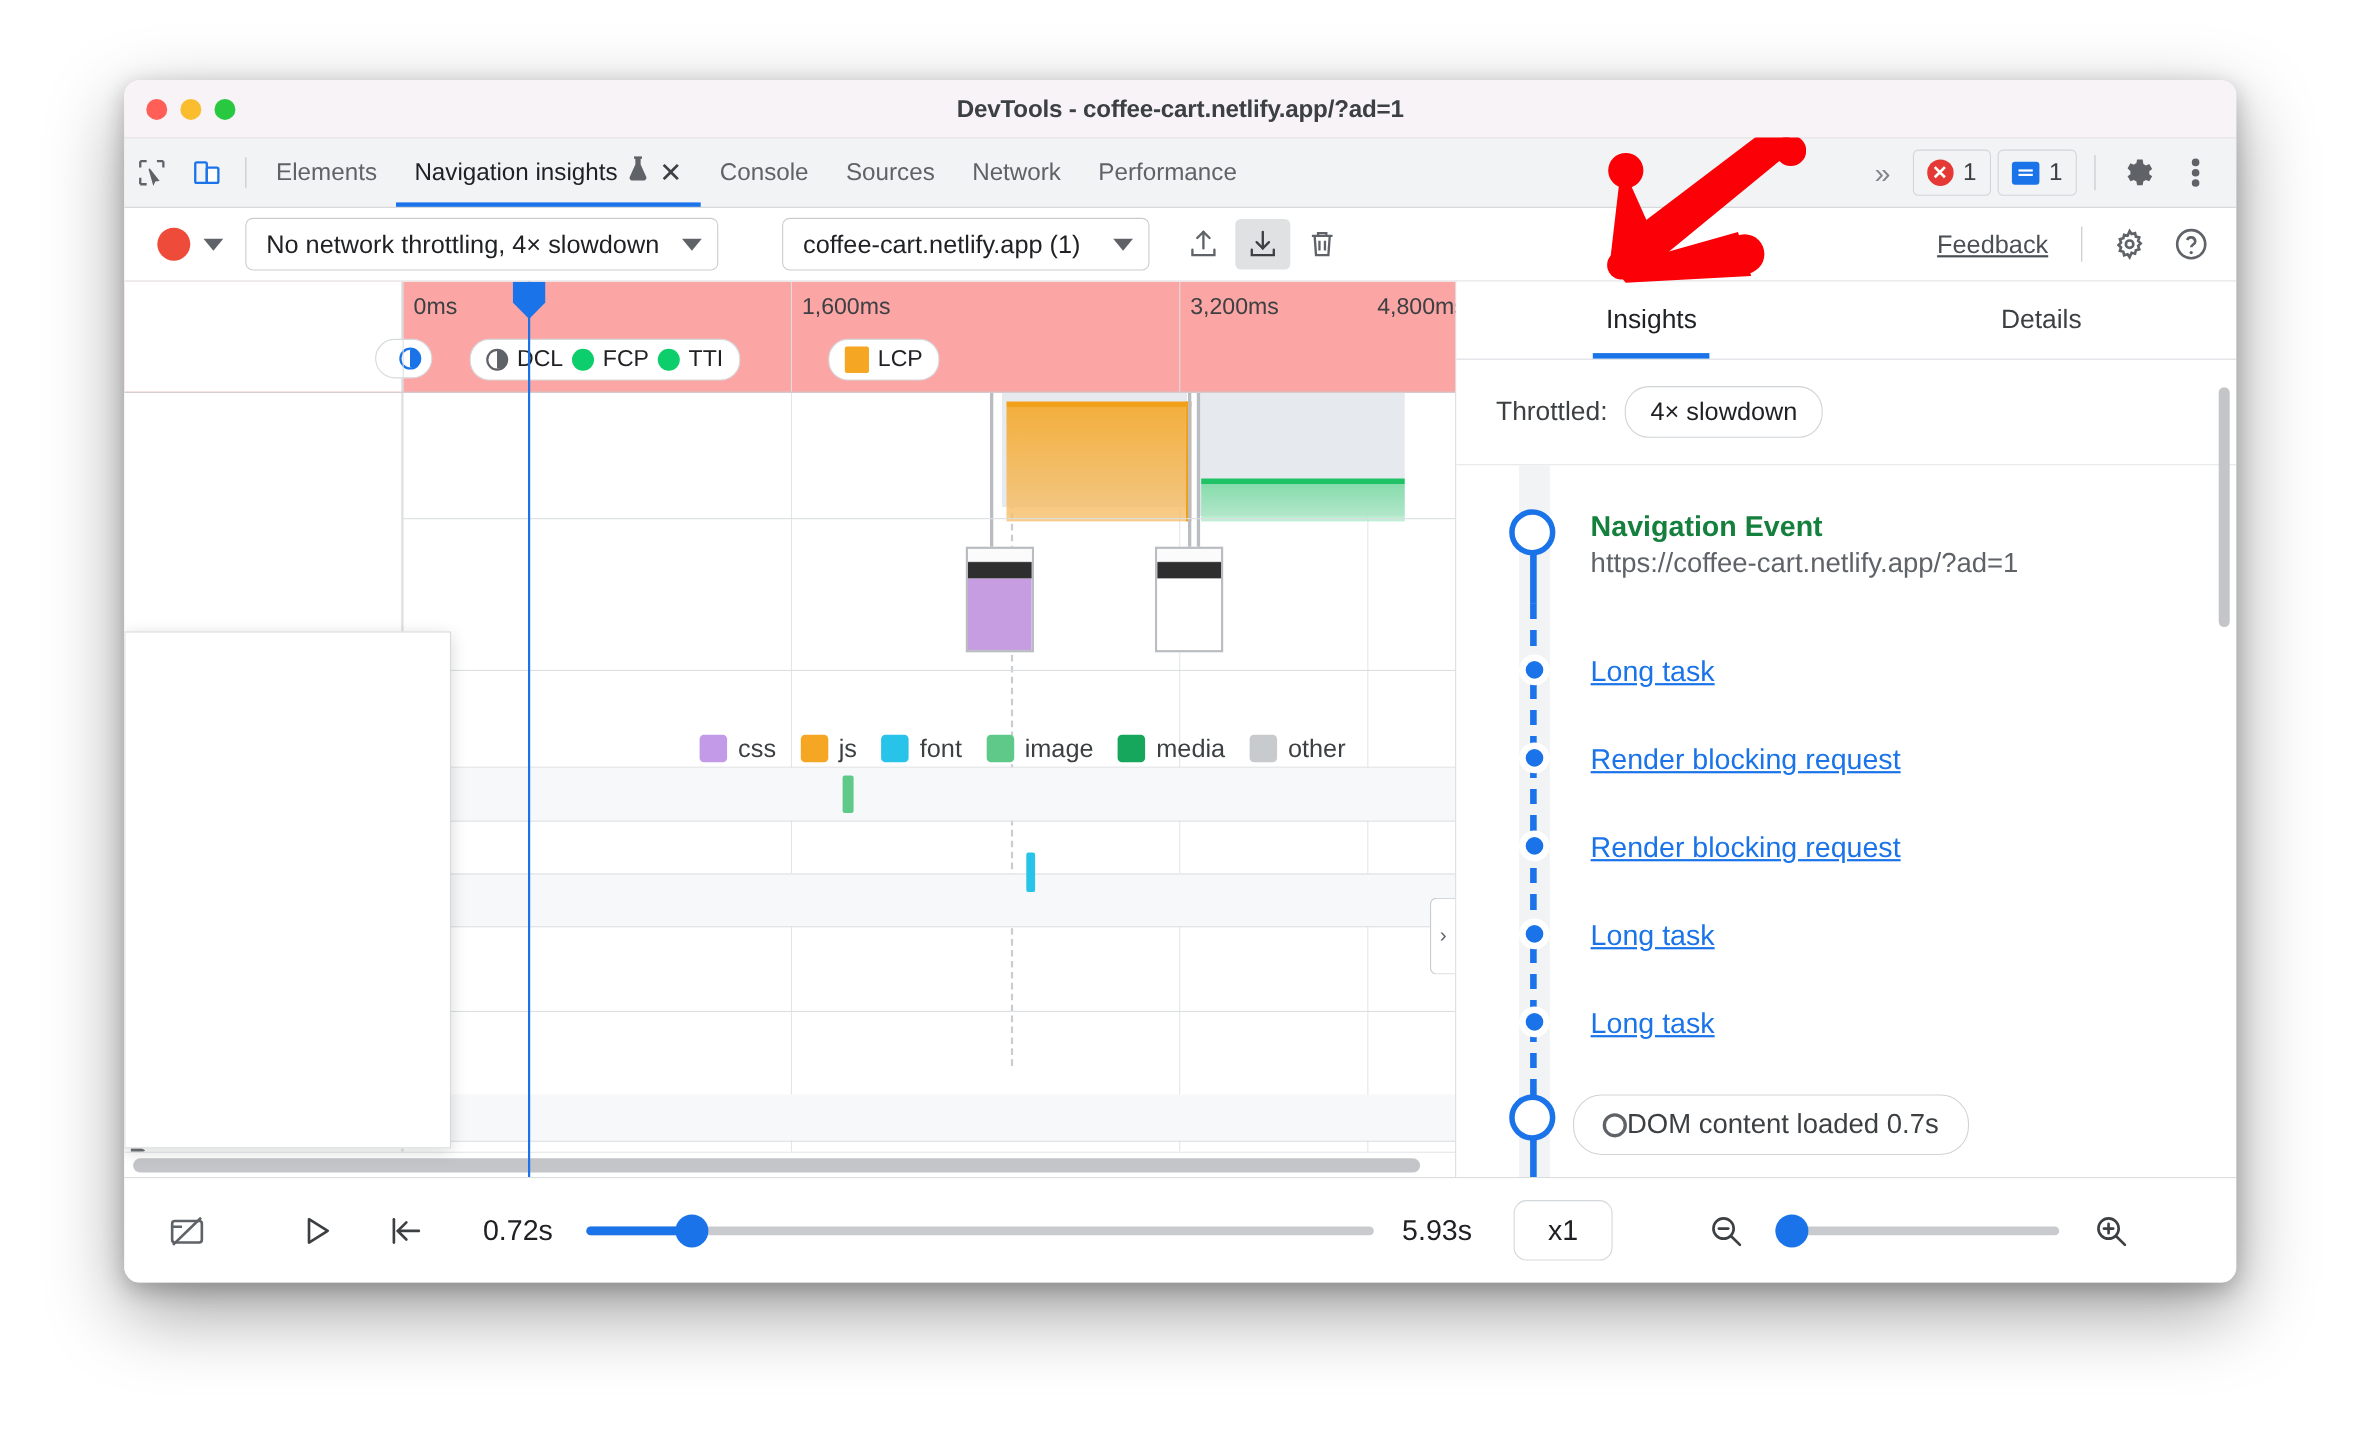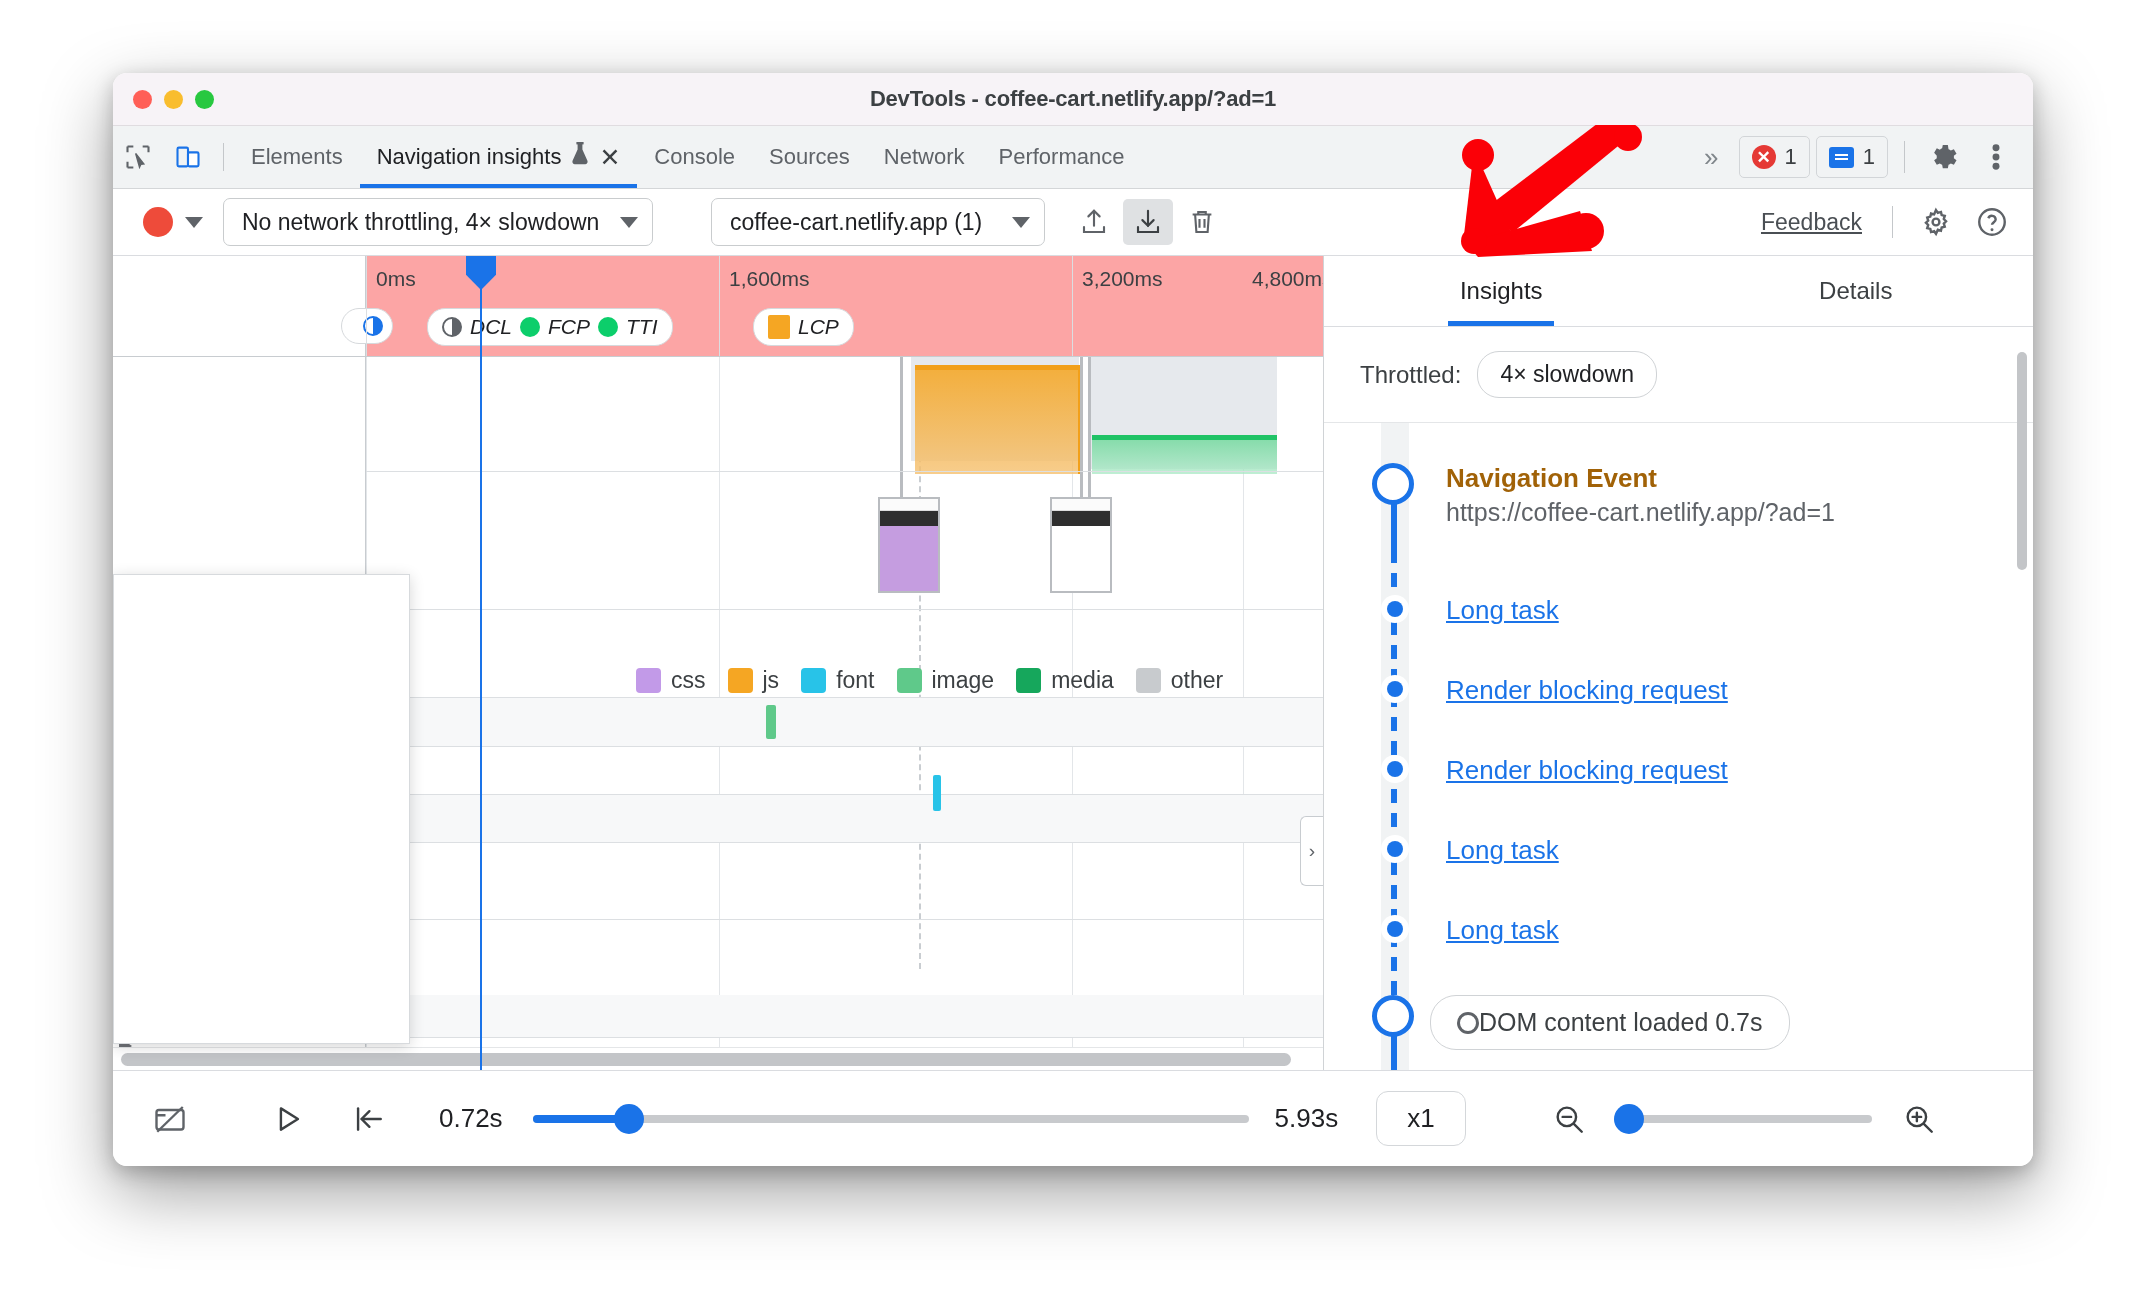--- a/index.html
+++ b/index.html
@@ -132,21 +132,20 @@
     font-size: 21px; color: #3c4043;
     padding-left: 9px; box-sizing: border-box;
   }
   .tick span { position: absolute; top: 11px; left: 9px; white-space: nowrap; }
   .marker-pill {
     position: absolute; top: 52px;
     height: 36px; border: 1px solid #d6d9dc; border-radius: 18px;
     background: #fff; display: flex; align-items: center; gap: 8px;
     padding: 0 14px; font-size: 21px; color: #202124; white-space: nowrap;
     cursor: pointer;
-    font-style: italic;
   }
   .sw-circle { width: 20px; height: 20px; border-radius: 50%; display:inline-block;}
   .sw-square { width: 22px; height: 24px; border-radius: 2px; display:inline-block;}
   .half-circle {
     width: 20px; height: 20px; border-radius: 50%;
     background: linear-gradient(to right, #fff 0 50%, #5f6368 50% 100%);
     border: 2px solid #5f6368; box-sizing: border-box;
   }
   .left-pill {
     position: absolute; top: 52px; left: 228px;
@@ -258,21 +257,21 @@
     border: 5px solid #1a73e8; background: #fff; box-sizing: border-box;
   }
   .node-sm {
     position: absolute; left: 57px; width: 28px; height: 28px; border-radius: 50%;
     background: #fff; display:flex; align-items:center; justify-content:center;
   }
   .node-sm i { width: 16px; height: 16px; border-radius: 50%; background: #1a73e8; display:block;}
   .seg { position: absolute; left: 67px; width: 6px; background: #1a73e8; }
   .seg.dashed { background: repeating-linear-gradient(to bottom, #1a73e8 0 14px, transparent 14px 24px); }
   .ins-text { margin-left: 122px; }
-  .ins-title { font-size: 26px; font-weight: bold; color: #a16207; }
+  .ins-title { font-size: 26px; font-weight: bold; color: #15803d; }
   .ins-sub { font-size: 25px; color: #5f6368; margin-top: 4px; }
   .ins-link { font-size: 26px; color: #1a73e8; text-decoration: underline; cursor: pointer; }
   .dcl-pill {
     display: inline-flex; align-items: center; gap: 0;
     border: 1px solid #d0d3d6; border-radius: 26px;
     padding: 12px 26px; font-size: 25px; color: #3c4043; background: #fff;
   }
   .dcl-ring { width: 22px; height: 22px; border-radius: 50%; border: 3px solid #5f6368; box-sizing: border-box;}
   .sb-scroll {
     position: absolute; right: 6px; top: 96px; width: 10px; height: 218px;

